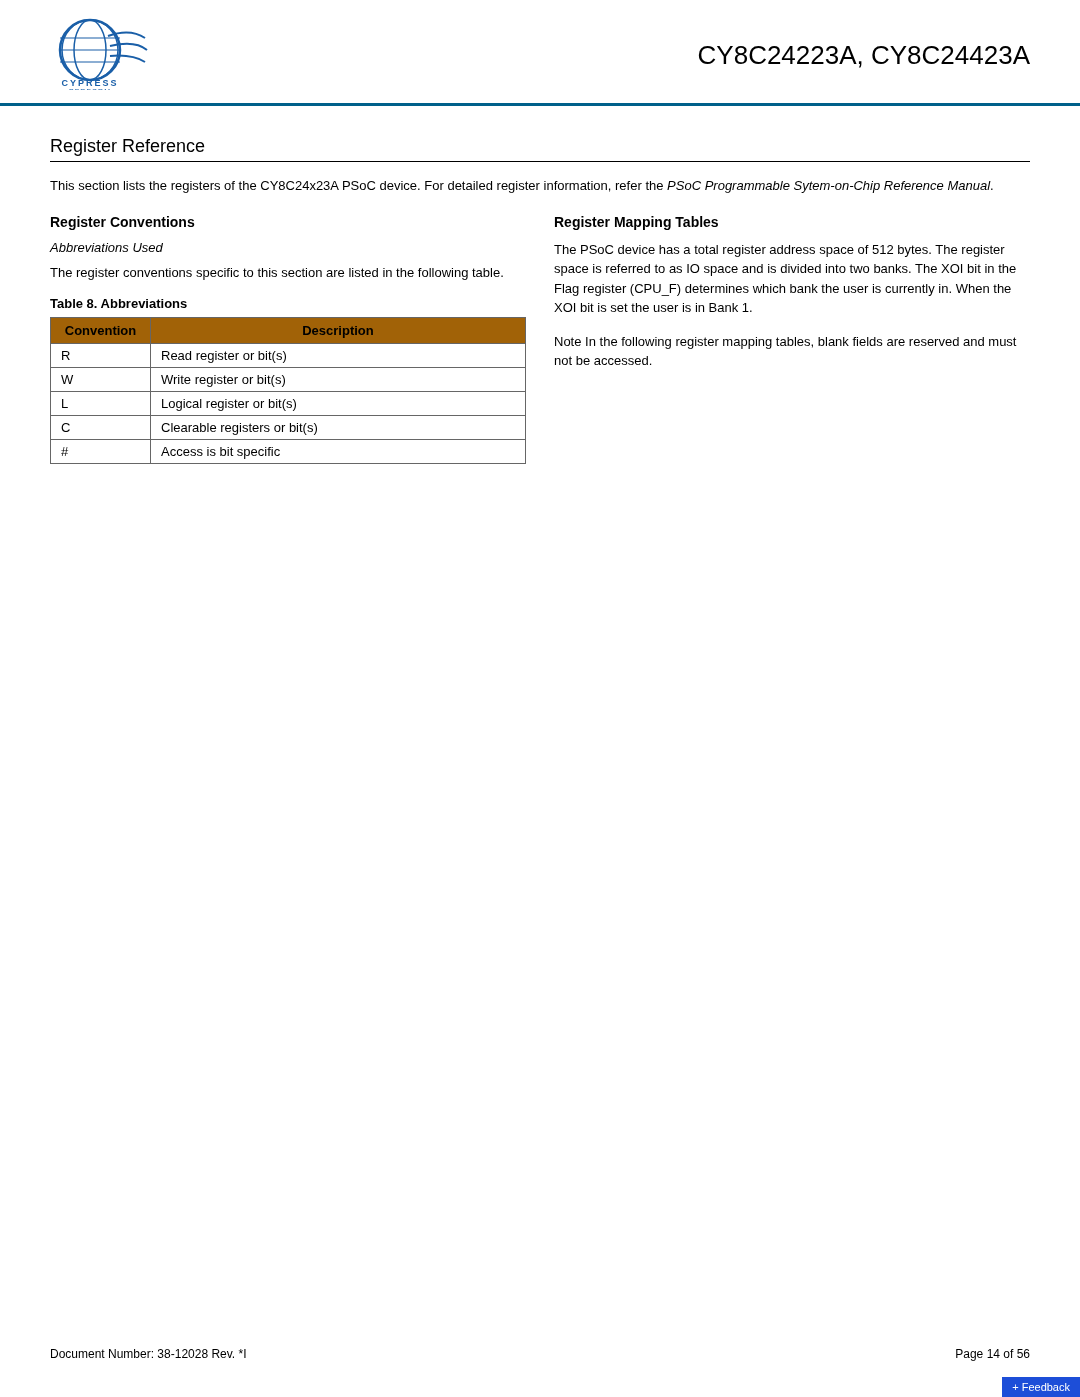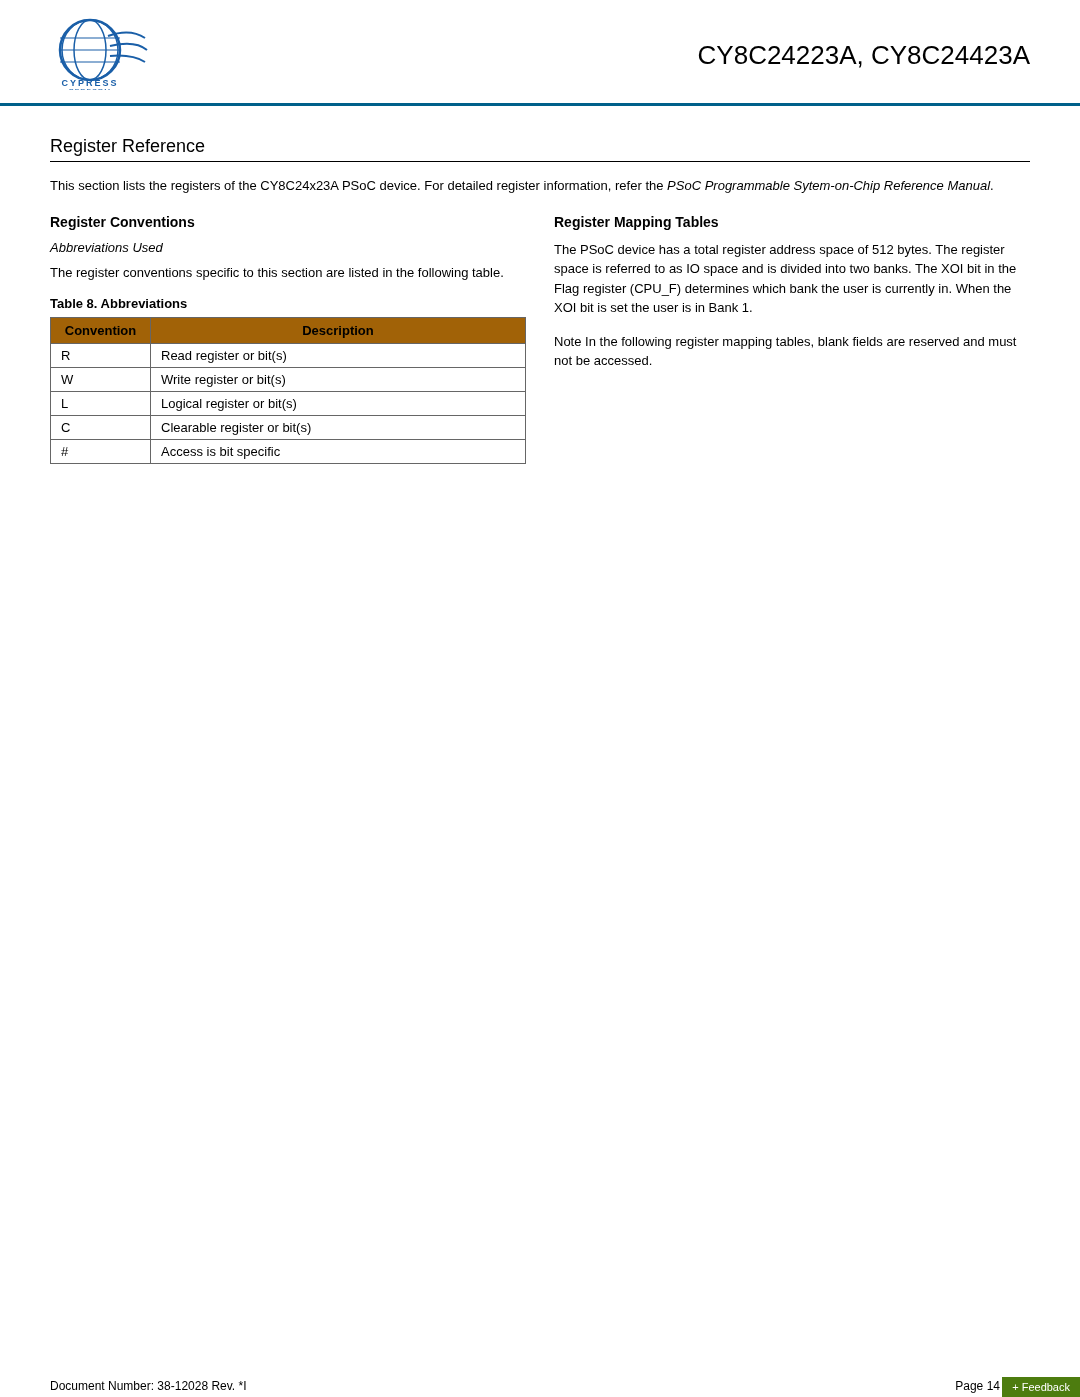--- a/index.html
+++ b/index.html
@@ -153,35 +153,35 @@
       line-height: 1.5;
     }
 
     .note-block strong {
       font-weight: normal;
     }
 
     
     .footer {
       position: absolute;
-      bottom: 4px;
+      bottom: 36px;
       left: 50px;
       right: 50px;
       display: flex;
       justify-content: space-between;
       align-items: center;
       font-size: 12px;
       color: #000;
     }
 
     .feedback-btn {
       position: absolute;
       bottom: 0;
       right: 0;
-      background: #4d7c0f;
+      background: #1d4ed8;
       color: #fff;
       font-size: 11px;
       padding: 4px 10px;
       border: none;
       cursor: pointer;
     }
 
     
     .cypress-logo svg {
       width: 100px;
@@ -262,21 +262,21 @@
               <tr>
                 <td>W</td>
                 <td>Write register or bit(s)</td>
               </tr>
               <tr>
                 <td>L</td>
                 <td>Logical register or bit(s)</td>
               </tr>
               <tr>
                 <td>C</td>
-                <td>Clearable register or bit(s)</td>
+                <td>Clearable registers or bit(s)</td>
               </tr>
               <tr>
                 <td>#</td>
                 <td>Access is bit specific</td>
               </tr>
             </tbody>
         </table>
 
       </div>
 

